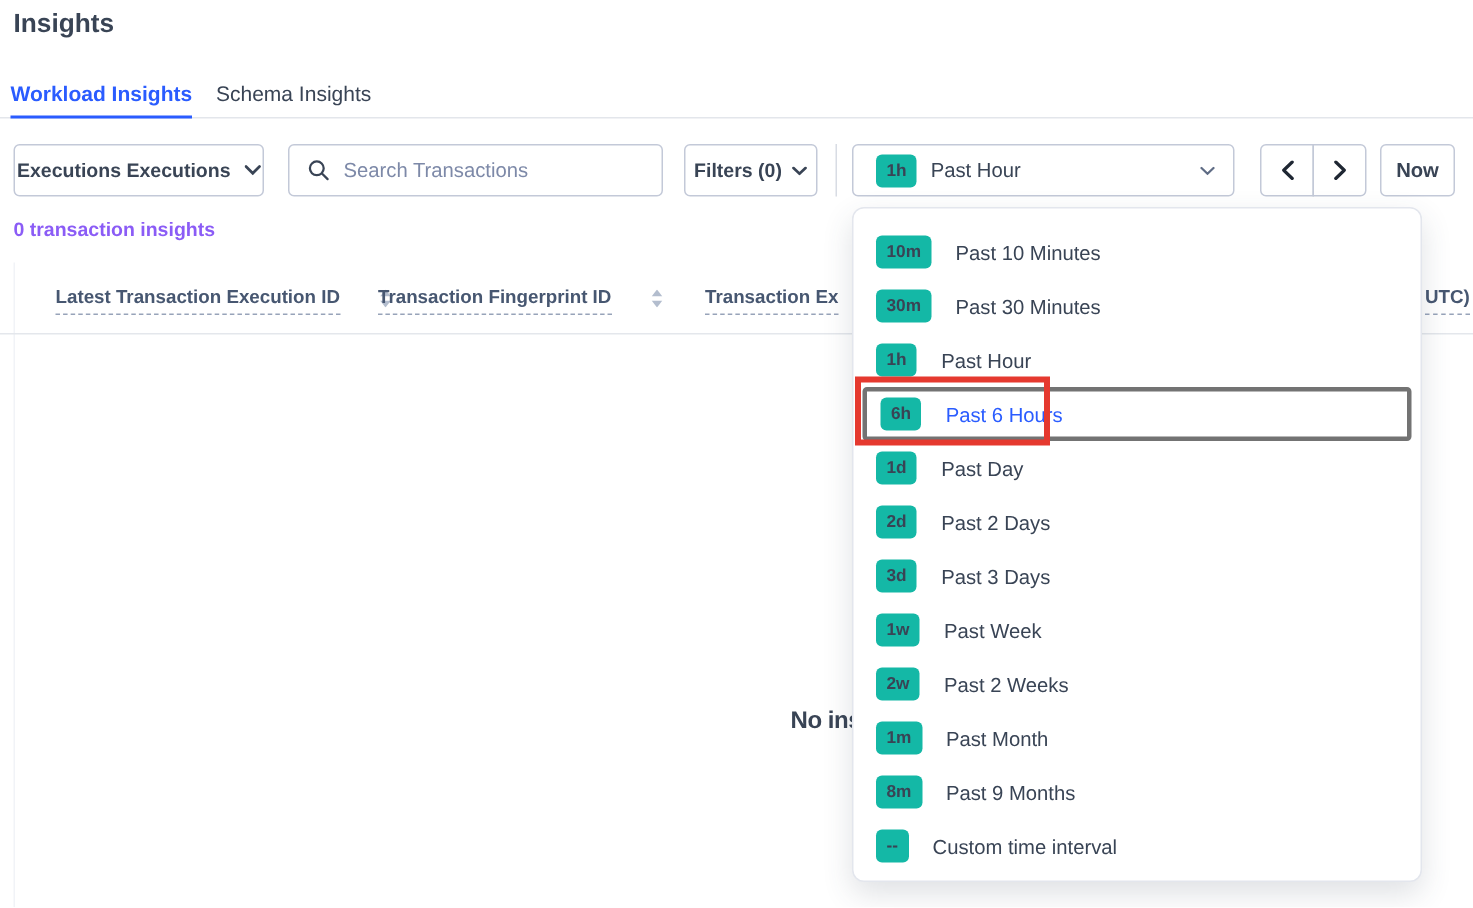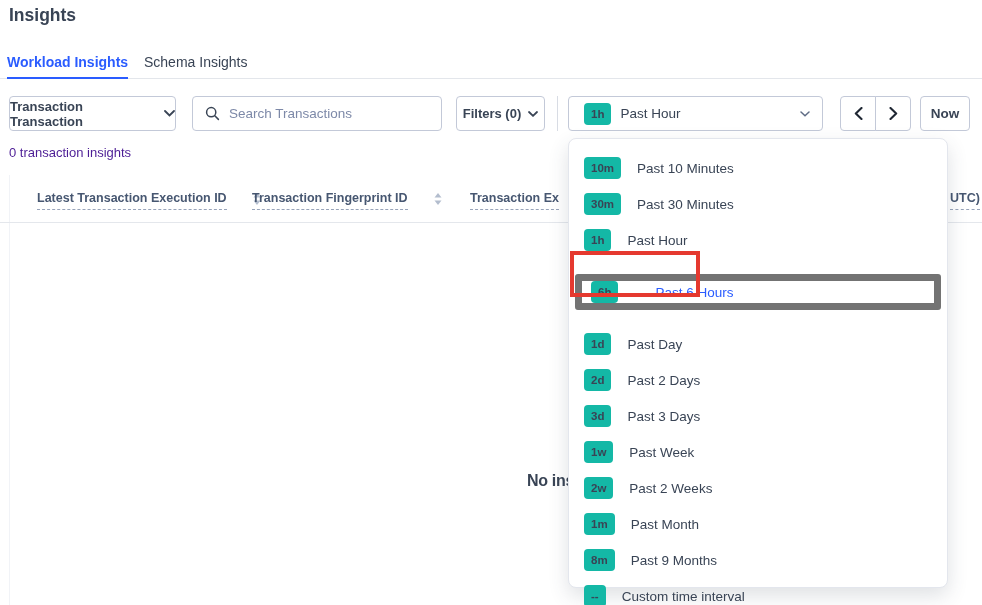--- a/index.html
+++ b/index.html
@@ -27,60 +27,60 @@
   .btn-filters { left:456px; width:89px; justify-content:center; gap:7px; font-weight:700; }
   .v-divider { position:absolute; left:557px; top:96px; width:1px; height:35px; background:#D8DCE4; }
   .time-trigger { left:568px; width:255px; padding:0 12px 0 15px; gap:9px; font-weight:400; font-size:13.5px; }
   .time-trigger .trigger-chevron { margin-left:auto; }
   .badge { display:inline-flex; align-items:center; justify-content:center; height:22px; padding:0 7px;
            background:#14b8a6; border-radius:4px; font-size:11.5px; font-weight:700; color:#394455; }
   .btn-prev { left:840px; width:36px; justify-content:center; border-radius:4px 0 0 4px; }
   .btn-next { left:875px; width:36px; justify-content:center; border-radius:0 4px 4px 0; }
   .btn-now  { left:920px; width:50px; justify-content:center; font-weight:700; font-size:13.5px; }
 
-  .summary { position:absolute; left:9px; top:145px; font-size:13px; color:#4c1d95; }
+  .summary { position:absolute; left:9px; top:145px; font-size:13px; color:#8b5cf6;font-weight:bold; }
 
   
   .table-area { position:absolute; left:9px; top:175px; width:973px; height:430px; border-left:1px solid #F1F3F7; }
   .th { position:absolute; top:191px; display:flex; align-items:center; font-size:12.5px; font-weight:700; color:#475771; white-space:nowrap; cursor:pointer; }
   .th .th-label { border-bottom:1px dashed #97A3B9; padding-bottom:4px; }
   .th .sort-caret { margin-left:26px; margin-bottom:4px; }
   .th1 { left:37px; } .th2 { left:252px; } .th3 { left:470px; } .th4 { left:950px; }
   .header-line { position:absolute; left:0; top:222px; width:982px; height:1px; background:#E4E7EC; }
 
   .empty-msg { position:absolute; left:527px; top:472px; font-size:16px; font-weight:700; color:#394455;
                letter-spacing:-0.3px; white-space:nowrap; z-index:1; }
 
   
   .dropdown-panel { position:absolute; left:568px; top:138px; width:380px; height:450px; background:#fff;
                     border:1px solid #E3E6ED; border-radius:8px; box-shadow:0 8px 20px rgba(56,68,85,0.16);
                     padding-top:11px; z-index:5; }
   .dd-item { position:relative; height:36px; display:flex; align-items:center; padding-left:15px; cursor:pointer; }
   .dd-item .dd-label { margin-left:16px; font-size:13.5px; color:#394455; }
-  .dd-item.focused { margin:16px 6px; padding-left:9px; border:7px solid #737373; border-radius:3px;gap:21px; }
+  .dd-item.focused { margin:0 6px; padding-left:9px; border:3px solid #737373; border-radius:3px; }
   .dd-item.focused .dd-label { color:#2A5CFF; }
 
   .annotation-box { position:absolute; left:570px; top:251px; width:130px; height:46px;
                     border:4px solid #E5392F; z-index:10; pointer-events:none; }
   svg { display:block; }
 </style>
 </head>
 <body>
 
 <div class="screen">
 
   <div class="page-title">Insights</div>
 
   <div class="tabbar">
     <div class="tab tab-workload">Workload Insights</div>
     <div class="tab tab-schema">Schema Insights</div>
   </div>
 
   <div class="tool btn-type">
-    <span>Transaction Transaction</span>
+    <span>Executions Executions</span>
     <span>
       <svg width="11" height="7" viewBox="0 0 11 7">
           <path d="M1 1 L5.5 5.5 L10 1" stroke="#394455" stroke-width="1.8" fill="none" stroke-linecap="round"></path>
         </svg>
     </span>
   </div>
 
   <div class="tool search-box">
     <span>
       <svg width="15" height="15" viewBox="0 0 15 15">

